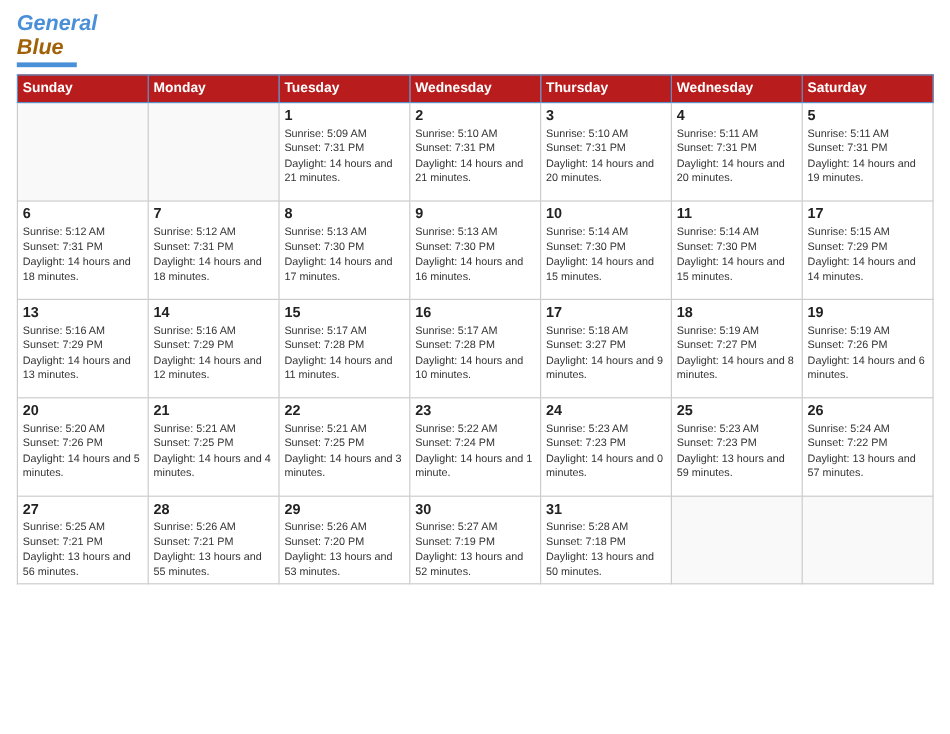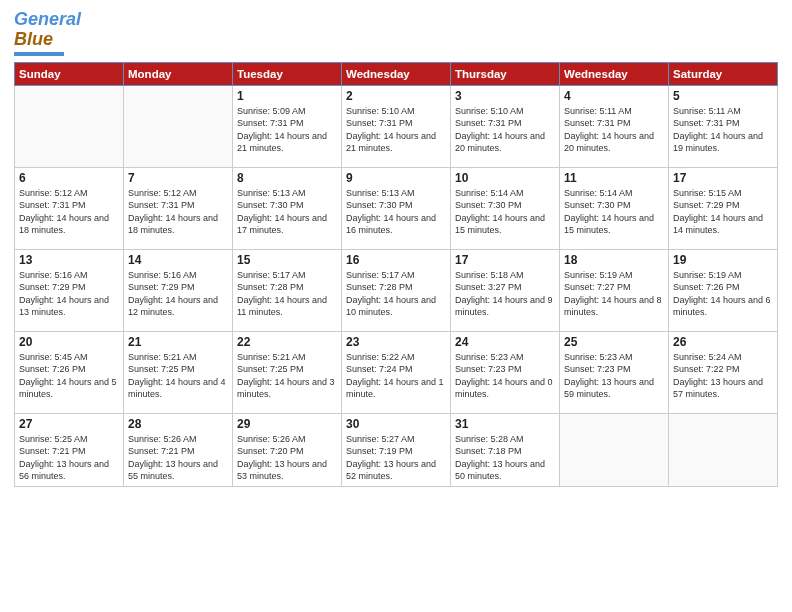--- a/index.html
+++ b/index.html
@@ -248,21 +248,21 @@
           <td>
             <span class="day-number">19</span>
             <div class="cell-info">Sunrise: 5:19 AM
 Sunset: 7:26 PM
 Daylight: 14 hours and 6 minutes.</div>
           </td>
         </tr>
         <tr>
           <td>
             <span class="day-number">20</span>
-            <div class="cell-info">Sunrise: 5:45 AM
+            <div class="cell-info">Sunrise: 5:20 AM
 Sunset: 7:26 PM
 Daylight: 14 hours and 5 minutes.</div>
           </td>
           <td>
             <span class="day-number">21</span>
             <div class="cell-info">Sunrise: 5:21 AM
 Sunset: 7:25 PM
 Daylight: 14 hours and 4 minutes.</div>
           </td>
           <td>

